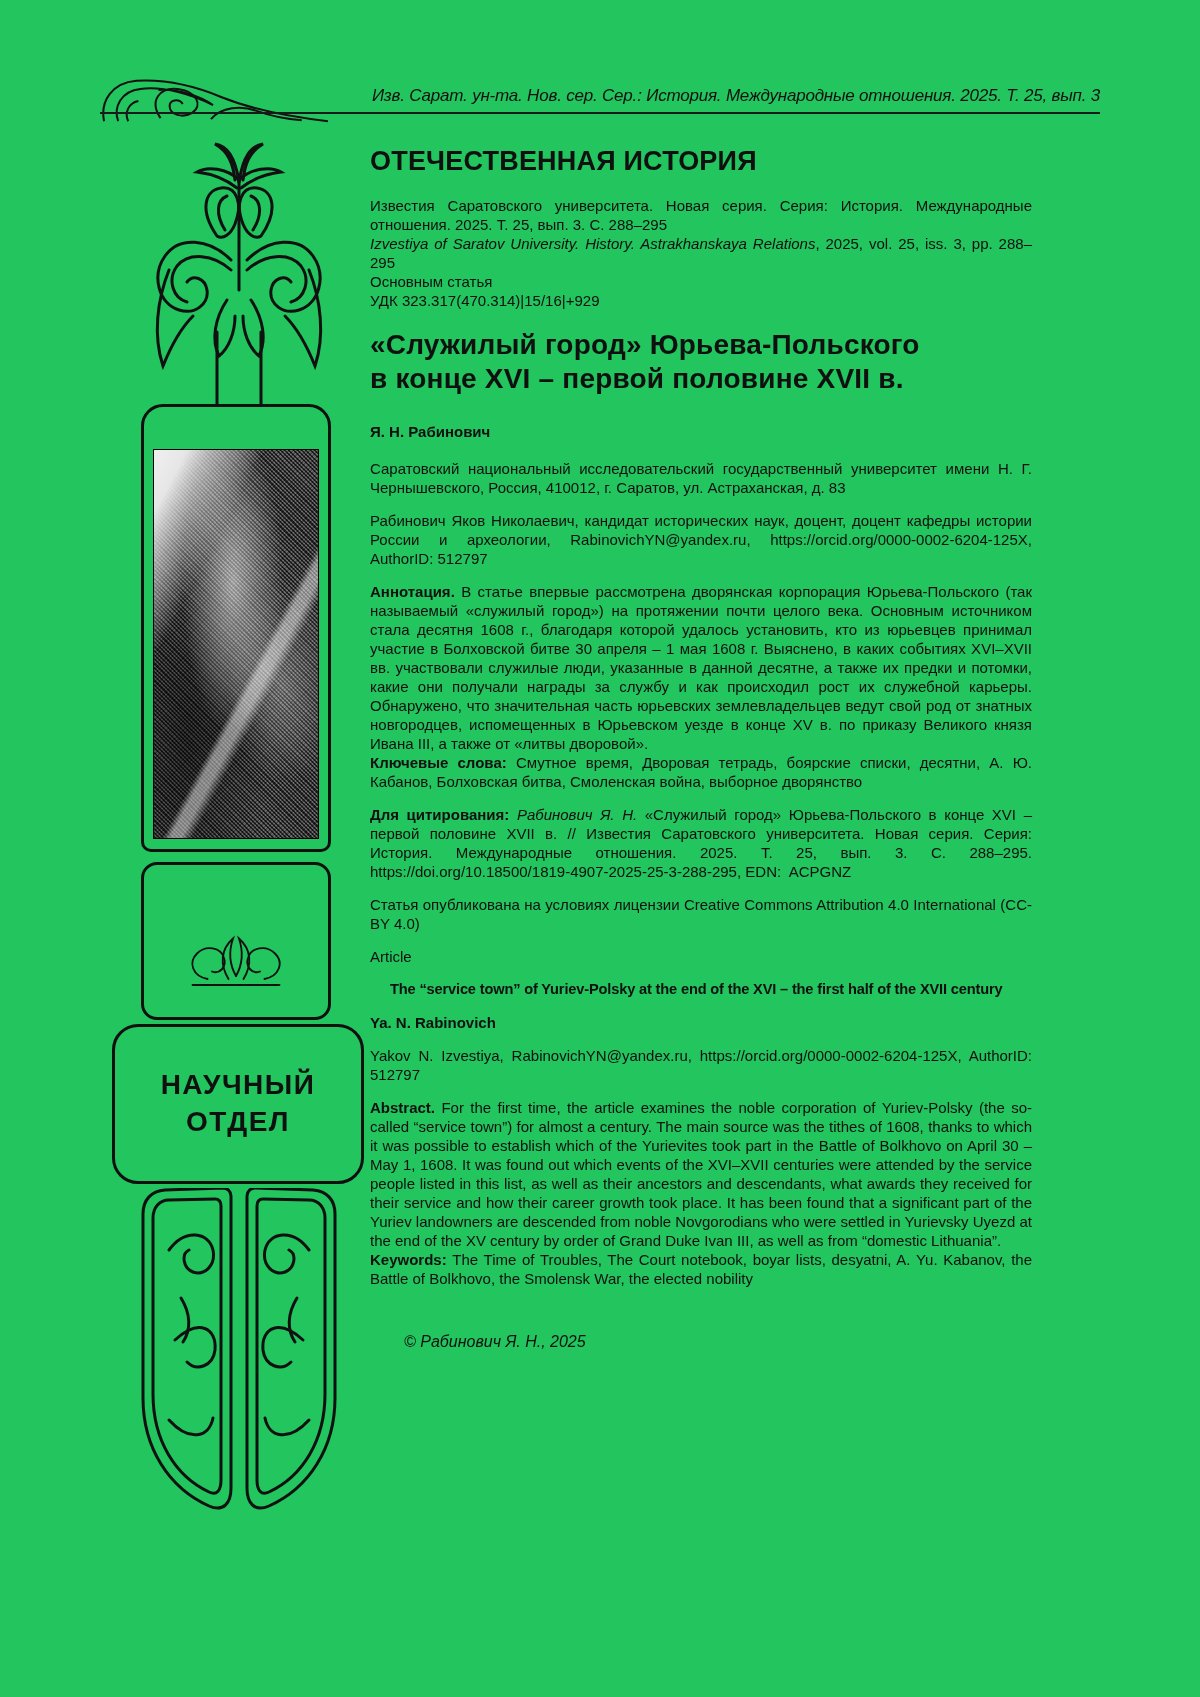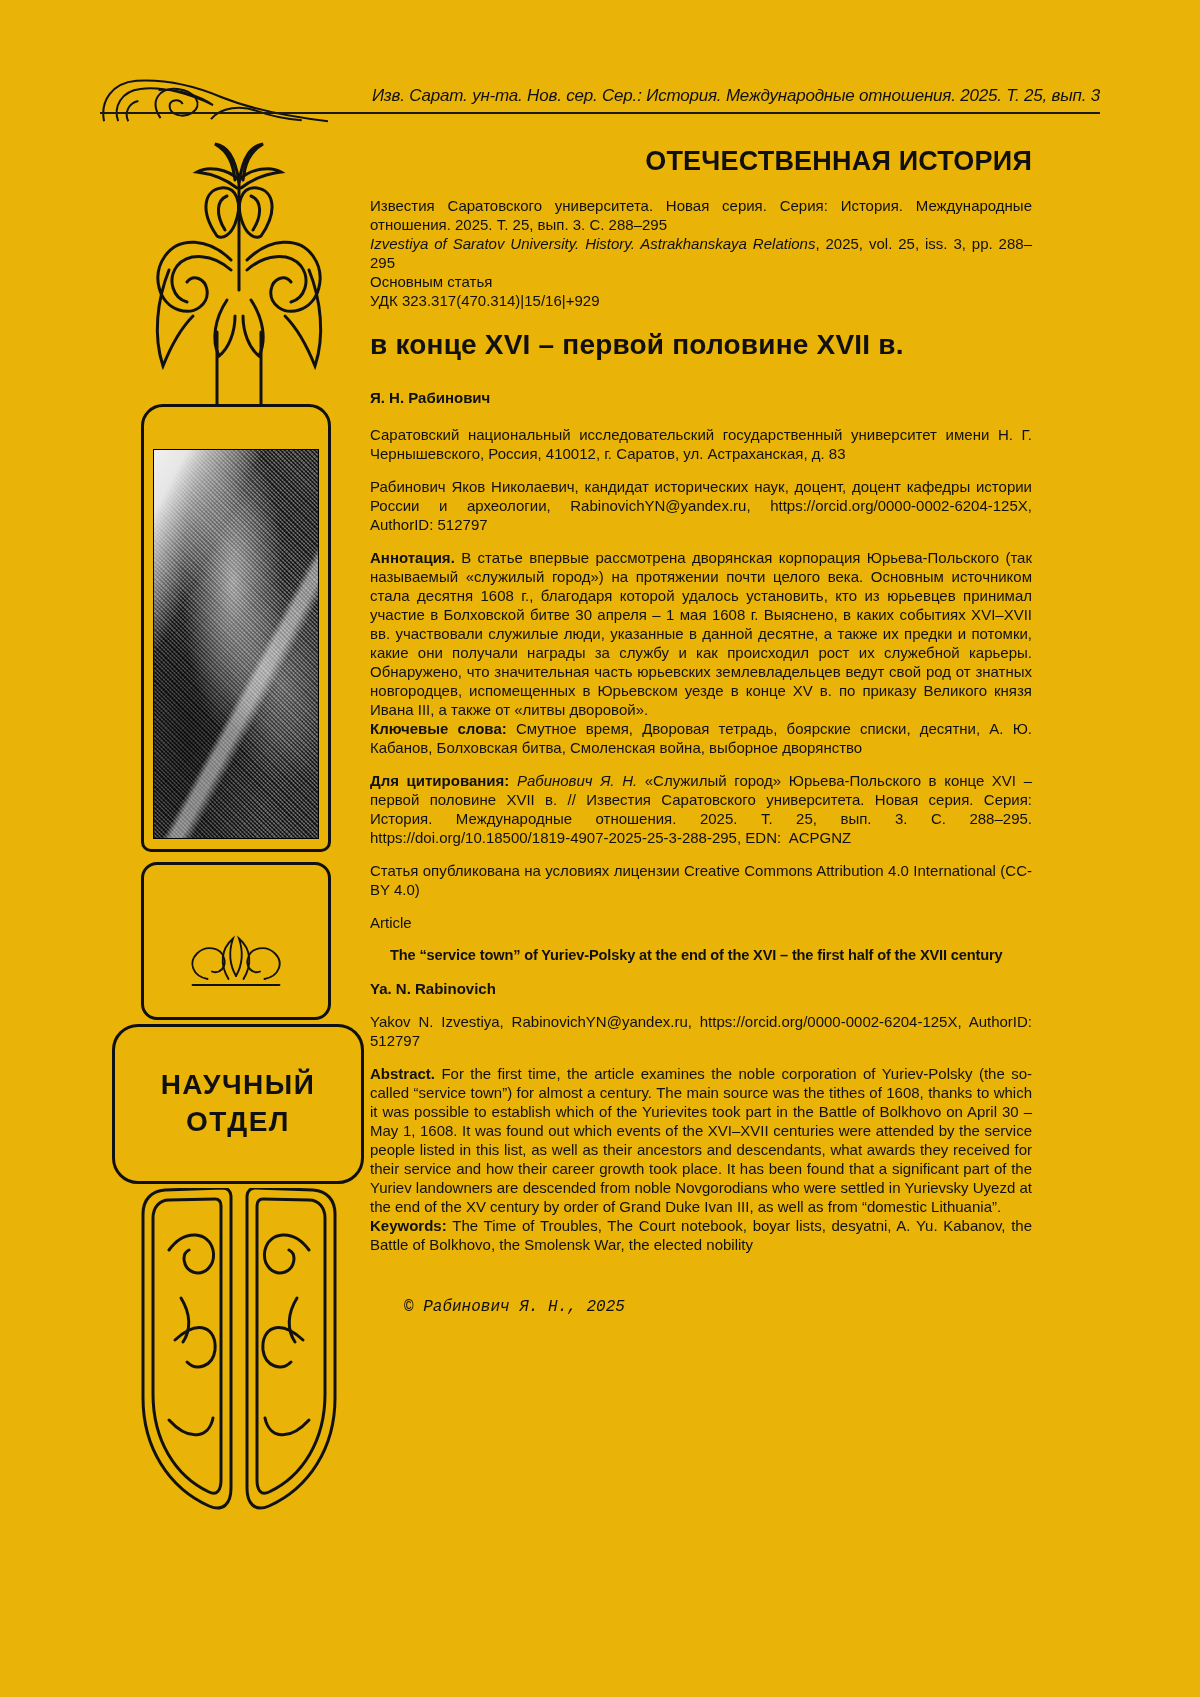--- a/index.html
+++ b/index.html
@@ -1,20 +1,20 @@
 <!DOCTYPE html>
 <html lang="ru"><head>
 <meta charset="utf-8">
 <style>
   html,body{margin:0;padding:0;background:#e8e8e8;}
   .page{
     position:relative;
     width:1200px;height:1697px;
     margin:0 auto;
-    background:#eab308;
+    background:#22c55e;
     font-family:"Liberation Sans", sans-serif;
     color:#101010;
     overflow:hidden;
   }
   
   .running-head{
     position:absolute;top:86px;left:100px;right:100px;
     border-bottom:2.5px solid #1a1a1a;
     padding-bottom:6px;
     text-align:right;
@@ -60,37 +60,36 @@
   .section-box .ln{
     font-weight:bold;font-size:28px;letter-spacing:1.5px;line-height:1.1;
   }
   .orn-bottom{position:absolute;left:30px;top:1050px;width:202px;height:330px;}
   
   .main{
     position:absolute;left:370px;top:146px;width:662px;
     font-size:15px;line-height:19px;
   }
   .rubric{
-    text-align:right;font-weight:bold;font-size:27px;line-height:30px;
+    text-align:left;font-weight:bold;font-size:27px;line-height:30px;
     margin:0 0 20px 0;letter-spacing:0.2px;
   }
   .para{margin:0 0 0 0;text-align:justify;}
   .mb{margin-bottom:18px;}
   .mbs{margin-bottom:14px;}
   .gap{display:inline-block;width:74px;}
   .art-title{
     font-weight:bold;font-size:28px;line-height:34px;
     margin:10px 0 26px 0;text-align:left;letter-spacing:0.2px;
   }
   .bold{font-weight:bold;}
   .title-en{font-weight:bold;white-space:nowrap;font-size:14.6px;letter-spacing:-0.15px;margin-left:20px;}
   .copyright{
     margin-top:44px;padding-left:34px;font-style:italic;font-size:16px;
     text-align:left;
-    font-family:Liberation Mono, monospace;
   }
 </style>
 </head>
 <body>
 
 <div class="page">
 
   <svg class="head-ornament" viewBox="0 0 230 46">
     <g fill="none" stroke="#111" stroke-width="2">
       <path d="M6 44 C2 24 14 6 38 4 C70 2 98 10 122 20 C152 32 192 40 228 44"></path>
@@ -171,20 +170,21 @@
 
     <h1 class="rubric">ОТЕЧЕСТВЕННАЯ ИСТОРИЯ</h1>
 
     <p class="para"><span>Известия Саратовского университета. Новая серия. Серия: История. Международные отношения. 2025. Т. 25, вып. 3. С. 288–295</span></p>
     <p class="para"><span style="font-style: italic;">Izvestiya of Saratov University. History. Astrakhanskaya Relations</span><span>, 2025, vol. 25, iss. 3, pp. 288–295</span></p>
 
     <p class="para">Основным статья</p>
     <p class="para mb">УДК 323.317(470.314)|15/16|+929</p>
 
     <h2 class="art-title">
+      <span style="display:block">«Служилый город» Юрьева-Польского</span>
       <span style="display:block">в конце XVI – первой половине XVII в.</span>
     </h2>
 
     <p class="para bold mb">Я. Н. Рабинович</p>
 
     <p class="para mbs"><span>Саратовский национальный исследовательский государственный университет имени Н. Г. Чернышевского, Россия, 410012, г. Саратов, ул. Астраханская, д. 83</span></p>
     <p class="para mbs"><span>Рабинович Яков Николаевич, кандидат исторических наук, доцент, доцент кафедры истории России и археологии, </span><span>RabinovichYN@yandex.ru</span><span>, </span><span>https://orcid.org/0000-0002-6204-125X</span><span>, AuthorID: 512797</span></p>
 
     <p class="para"><span style="font-weight: bold;">Аннотация. </span><span>В статье впервые рассмотрена дворянская корпорация Юрьева-Польского (так называемый «служилый город») на протяжении почти целого века. Основным источником стала десятня 1608 г., благодаря которой удалось установить, кто из юрьевцев принимал участие в Болховской битве 30 апреля – 1 мая 1608 г. Выяснено, в каких событиях XVI–XVII вв. участвовали служилые люди, указанные в данной десятне, а также их предки и потомки, какие они получали награды за службу и как происходил рост их служебной карьеры. Обнаружено, что значительная часть юрьевских землевладельцев ведут свой род от знатных новгородцев, испомещенных в Юрьевском уезде в конце XV в. по приказу Великого князя Ивана III, а также от «литвы дворовой».</span></p>
     <p class="para mbs"><span style="font-weight: bold;">Ключевые слова: </span><span>Смутное время, Дворовая тетрадь, боярские списки, десятни, А. Ю. Кабанов, Болховская битва, Смоленская война, выборное дворянство</span></p>

